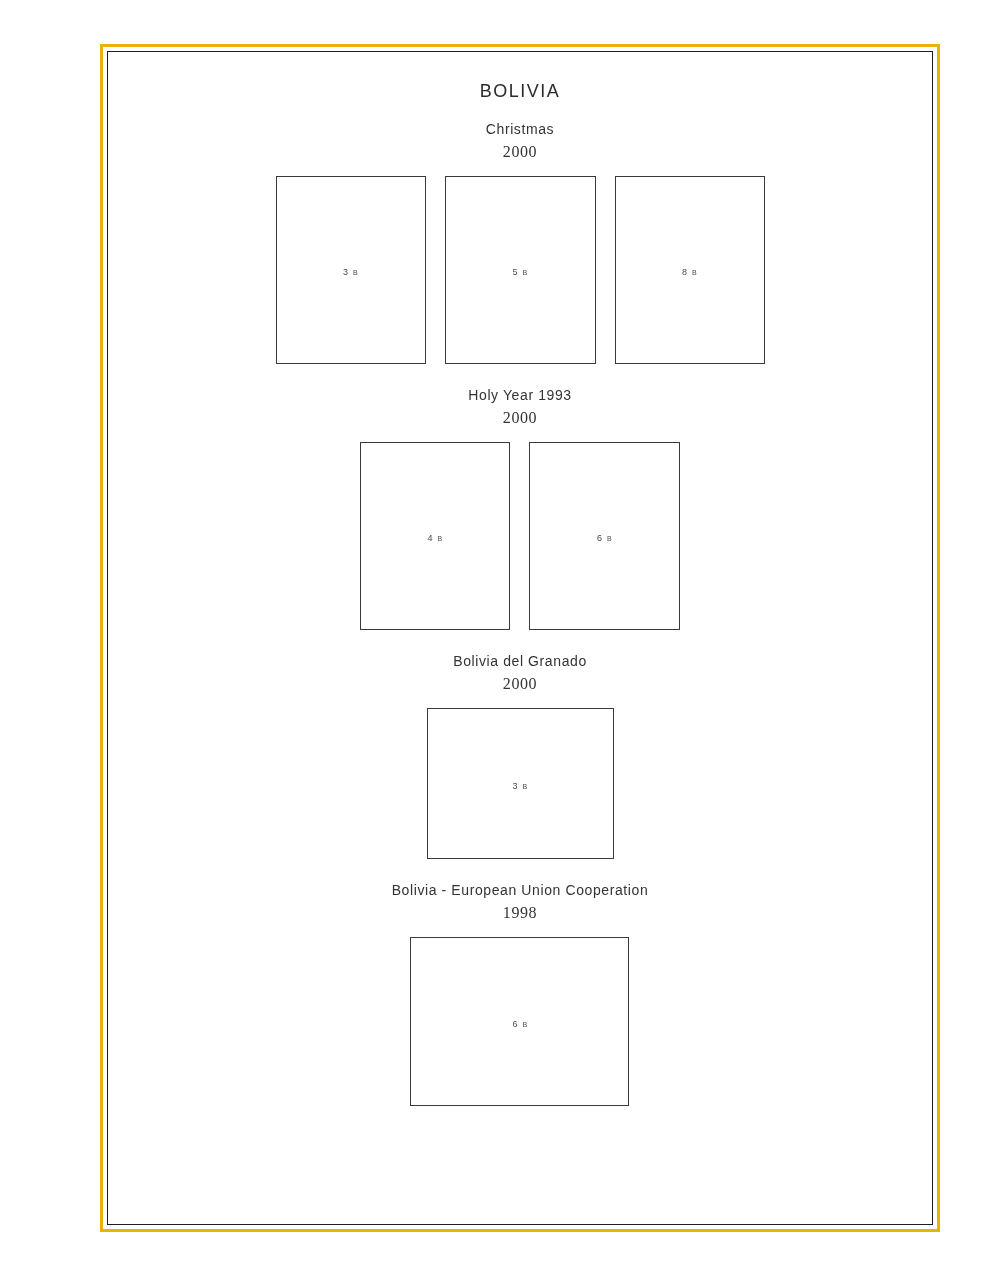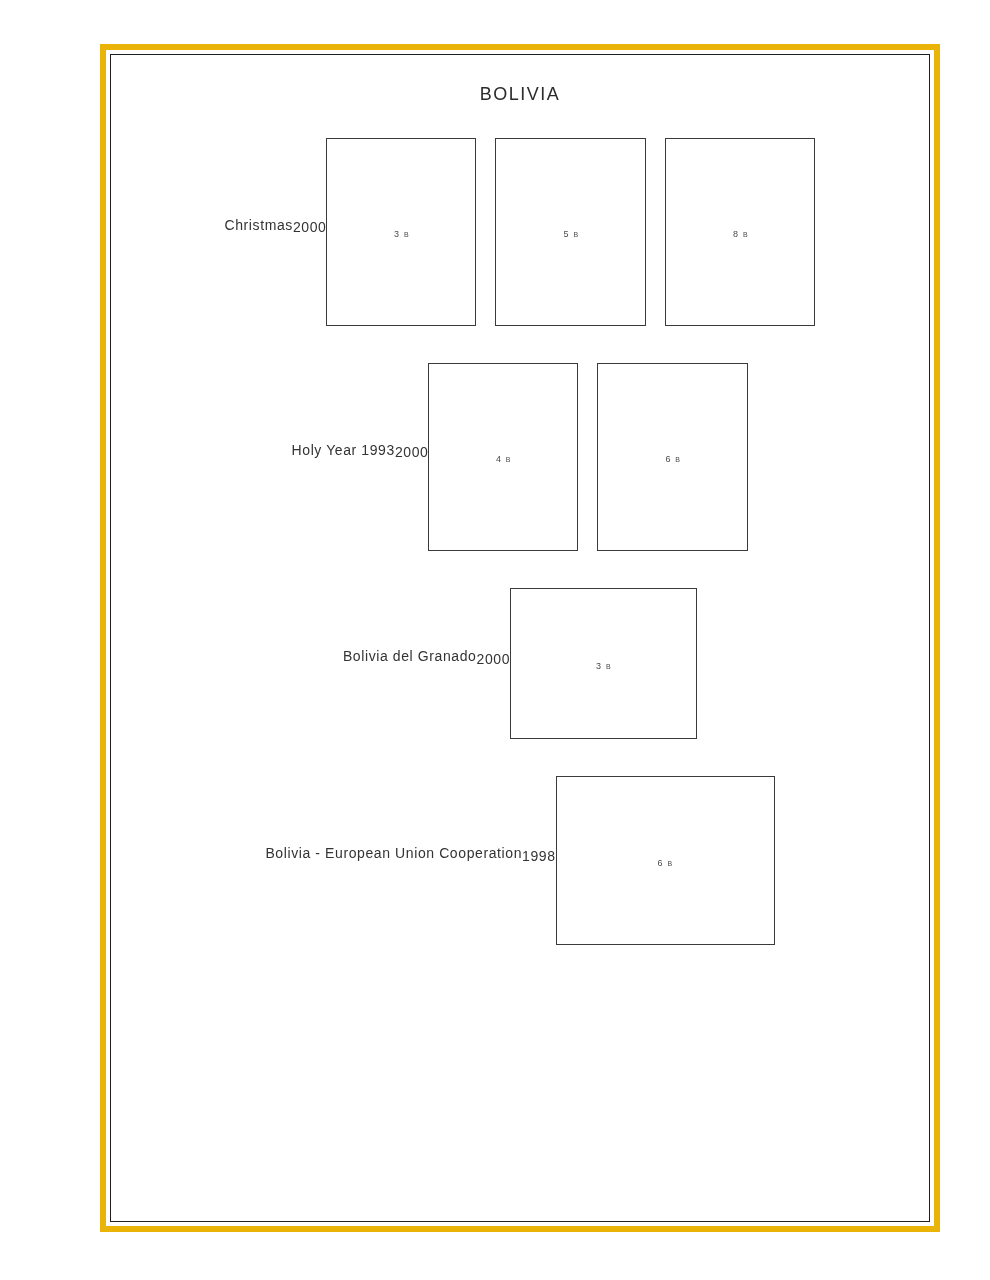--- a/index.html
+++ b/index.html
@@ -13,21 +13,21 @@
     position: relative;
     font-family: "Liberation Sans", "DejaVu Sans", sans-serif;
     color: #333333;
   }
   .outer-frame {
     position: absolute;
     left: 100px;
     top: 44px;
     width: 840px;
     height: 1188px;
-    border: 6px solid #eab308;
+    border: 3px solid #eab308;
     box-sizing: border-box;
     background: #ffffff;
   }
   .inner-frame {
     position: absolute;
     left: 4px;
     top: 4px;
     right: 4px;
     bottom: 4px;
     border: 1px solid #1f1f1f;
@@ -45,39 +45,41 @@
   .page-title {
     font-size: 18px;
     line-height: 22px;
     letter-spacing: 1.5px;
     color: #2b2b2b;
     text-align: center;
   }
   .section {
     margin-top: 22px;
     display: flex;
+    flex-direction: column;
     align-items: center;
   }
   .section.first {
     margin-top: 18px;
   }
   .sec-title {
     font-size: 14px;
     line-height: 18px;
     letter-spacing: 0.6px;
     color: #333333;
     text-align: center;
   }
   .sec-year {
     margin-top: 5px;
-    font-size: 14px;
+    font-size: 16px;
     line-height: 18px;
     letter-spacing: 0.6px;
     color: #333333;
     text-align: center;
+    font-family: Liberation Serif, serif;
   }
   .stamp-row {
     margin-top: 15px;
     display: flex;
     gap: 19px;
     justify-content: center;
   }
   .stamp {
     border: 1px solid #3a3a3a;
     box-sizing: border-box;

